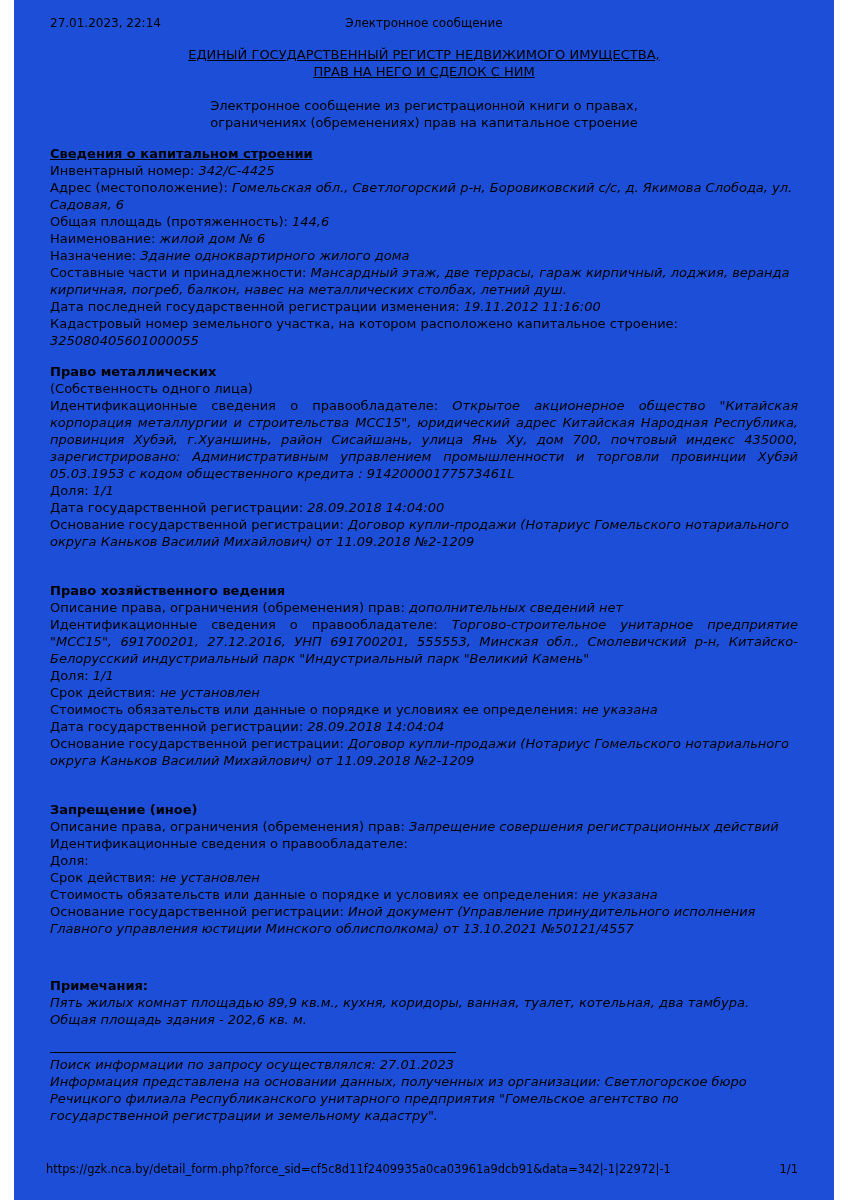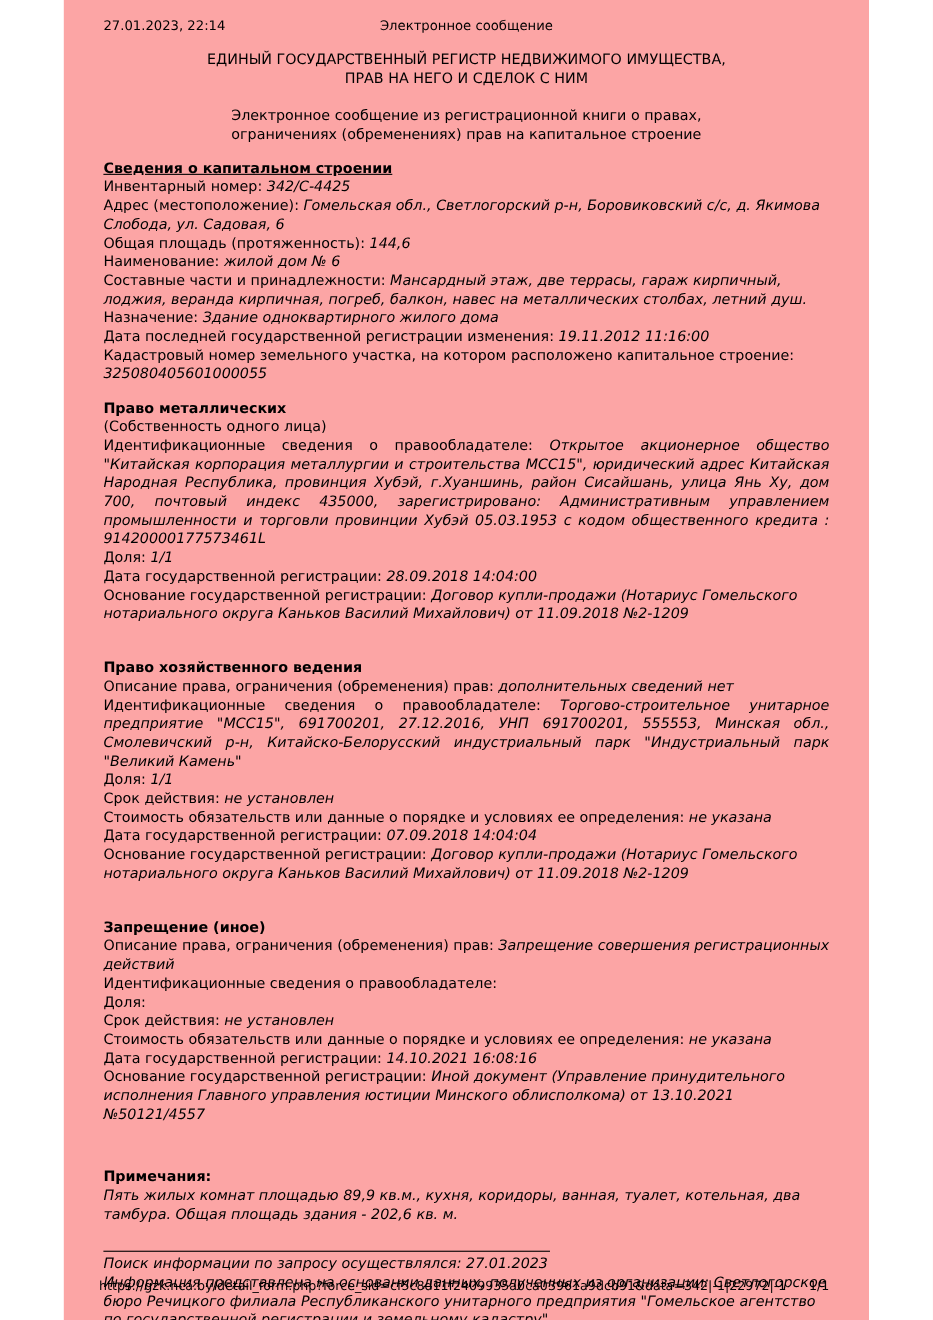--- a/index.html
+++ b/index.html
@@ -1,37 +1,37 @@
 <!DOCTYPE html>
 <html><head>
 <meta charset="utf-8">
 <style>
   * { margin: 0; padding: 0; box-sizing: border-box; }
   html, body { background: #ffffff; }
   .page {
     position: relative;
-    width: 732px;
+    width: 820px;
     height: 1200px;
     margin: 0 auto;
-    background: #fca5a5;
+    background: #1d4ed8;
     color: #000000;
     font-family: "DejaVu Sans", "Liberation Sans", sans-serif;
     font-size: 13px;
     line-height: 17px;
     padding: 16px 36px 0 36px;
     overflow: hidden;
   }
   .print-header {
     position: relative;
     font-size: 12px;
     line-height: 15px;
   }
   .ph-date { position: absolute; left: 0; top: 0; }
   .ph-title { text-align: center; }
-  .doc-title { text-align: center; margin-top: 15px; }
+  .doc-title { text-align: center; margin-top: 15px; text-decoration: underline; }
   .doc-subtitle { text-align: center; margin-top: 17px; }
   .section { margin-top: 32px; }
   #sec-building { margin-top: 14px; }
   #sec-ownership { margin-top: 14px; }
   #sec-marks { margin-top: 32px; }
   #sec-notes { margin-top: 40px; }
   .sec-heading { font-weight: bold; }
   .sec-heading.underline { text-decoration: underline; }
   .line { }
   .line.justify { text-align: justify; }
@@ -73,54 +73,53 @@
     <div>Электронное сообщение из регистрационной книги о правах,</div>
     <div>ограничениях (обременениях) прав на капитальное строение</div>
   </div>
 
   <div class="section" id="sec-building">
     <div class="sec-heading underline">Сведения о капитальном строении</div>
     <div class="line"><span>Инвентарный номер: </span><span class="val">342/С-4425</span></div>
     <div class="line"><span>Адрес (местоположение): </span><span class="val">Гомельская обл., Светлогорский р-н, Боровиковский с/с, д. Якимова Слобода, ул. Садовая, 6</span></div>
     <div class="line"><span>Общая площадь (протяженность): </span><span class="val">144,6</span></div>
     <div class="line"><span>Наименование: </span><span class="val">жилой дом № 6</span></div>
+    <div class="line"><span>Назначение: </span><span class="val">Здание одноквартирного жилого дома</span></div>
     <div class="line"><span>Составные части и принадлежности: </span><span class="val">Мансардный этаж, две террасы, гараж кирпичный, лоджия, веранда кирпичная, погреб, балкон, навес на металлических столбах, летний душ.</span></div>
-    <div class="line"><span>Назначение: </span><span class="val">Здание одноквартирного жилого дома</span></div>
     <div class="line"><span>Дата последней государственной регистрации изменения: </span><span class="val">19.11.2012 11:16:00</span></div>
     <div class="line"><span>Кадастровый номер земельного участка, на котором расположено капитальное строение: </span><span class="val">325080405601000055</span></div>
   </div>
 
   <div class="section" id="sec-ownership">
     <div class="sec-heading">Право металлических</div>
     <div class="line">(Собственность одного лица)</div>
     <div class="line justify"><span>Идентификационные сведения о правообладателе: </span><span class="val">Открытое акционерное общество "Китайская корпорация металлургии и строительства МСС15", юридический адрес Китайская Народная Республика, провинция Хубэй, г.Хуаншинь, район Сисайшань, улица Янь Ху, дом 700, почтовый индекс 435000, зарегистрировано: Административным управлением промышленности и торговли провинции Хубэй 05.03.1953 с кодом общественного кредита : 91420000177573461L</span></div>
     <div class="line"><span>Доля: </span><span class="val">1/1</span></div>
     <div class="line"><span>Дата государственной регистрации: </span><span class="val">28.09.2018 14:04:00</span></div>
     <div class="line"><span>Основание государственной регистрации: </span><span class="val">Договор купли-продажи (Нотариус Гомельского нотариального округа Каньков Василий Михайлович) от 11.09.2018 №2-1209</span></div>
   </div>
 
   <div class="section" id="sec-economic">
     <div class="sec-heading">Право хозяйственного ведения</div>
     <div class="line"><span>Описание права, ограничения (обременения) прав: </span><span class="val">дополнительных сведений нет</span></div>
     <div class="line justify"><span>Идентификационные сведения о правообладателе: </span><span class="val">Торгово-строительное унитарное предприятие "МСС15", 691700201, 27.12.2016, УНП 691700201, 555553, Минская обл., Смолевичский р-н, Китайско-Белорусский индустриальный парк "Индустриальный парк "Великий Камень"</span></div>
     <div class="line"><span>Доля: </span><span class="val">1/1</span></div>
     <div class="line"><span>Срок действия: </span><span class="val">не установлен</span></div>
     <div class="line"><span>Стоимость обязательств или данные о порядке и условиях ее определения: </span><span class="val">не указана</span></div>
-    <div class="line"><span>Дата государственной регистрации: </span><span class="val">07.09.2018 14:04:04</span></div>
+    <div class="line"><span>Дата государственной регистрации: </span><span class="val">28.09.2018 14:04:04</span></div>
     <div class="line"><span>Основание государственной регистрации: </span><span class="val">Договор купли-продажи (Нотариус Гомельского нотариального округа Каньков Василий Михайлович) от 11.09.2018 №2-1209</span></div>
   </div>
 
   <div class="section" id="sec-prohibition">
     <div class="sec-heading">Запрещение (иное)</div>
     <div class="line"><span>Описание права, ограничения (обременения) прав: </span><span class="val">Запрещение совершения регистрационных действий</span></div>
     <div class="line"><span>Идентификационные сведения о правообладателе:</span><span class="val"></span></div>
     <div class="line"><span>Доля:</span><span class="val"></span></div>
     <div class="line"><span>Срок действия: </span><span class="val">не установлен</span></div>
     <div class="line"><span>Стоимость обязательств или данные о порядке и условиях ее определения: </span><span class="val">не указана</span></div>
-    <div class="line"><span>Дата государственной регистрации: </span><span class="val">14.10.2021 16:08:16</span></div>
     <div class="line"><span>Основание государственной регистрации: </span><span class="val">Иной документ (Управление принудительного исполнения Главного управления юстиции Минского облисполкома) от 13.10.2021 №50121/4557</span></div>
   </div>
 
 
   <div class="section" id="sec-notes">
     <div class="sec-heading">Примечания:</div>
     <div class="line val">Пять жилых комнат площадью 89,9 кв.м., кухня, коридоры, ванная, туалет, котельная, два тамбура. Общая площадь здания - 202,6 кв. м.</div>
   </div>
 
   <hr class="rule">

